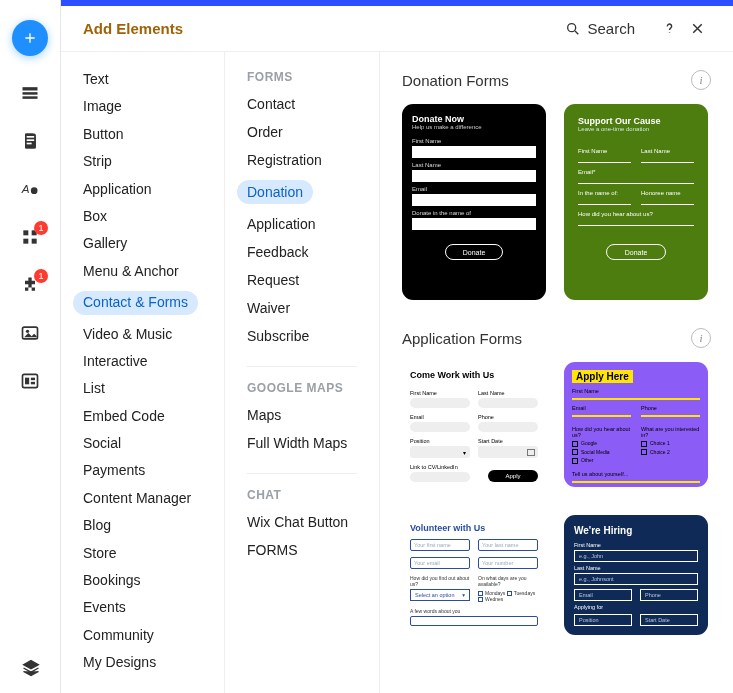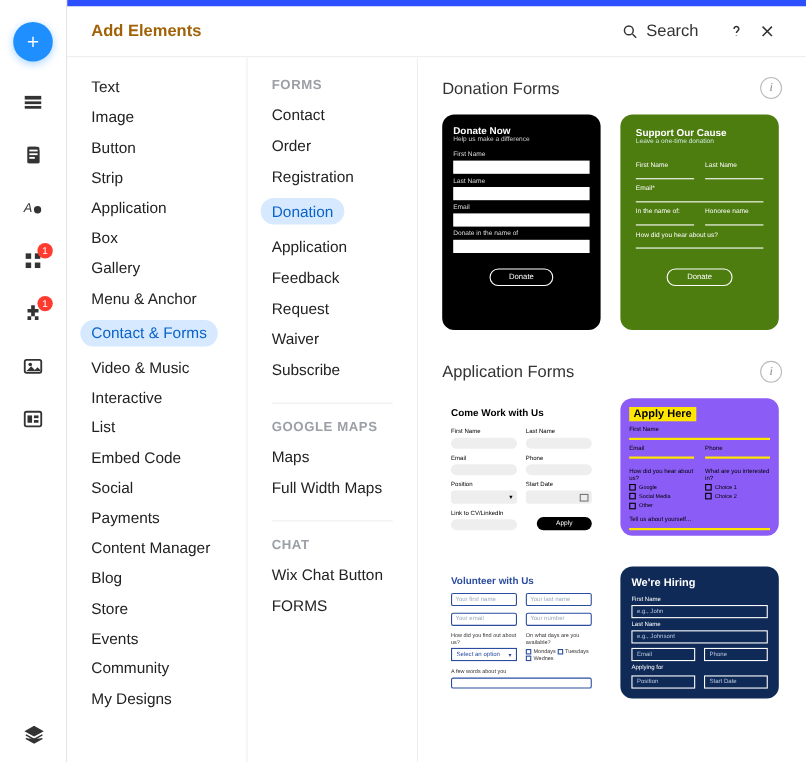--- a/index.html
+++ b/index.html
@@ -208,20 +208,21 @@
         <div class="cat-item active"><span>Contact &amp; Forms</span></div>
         <div class="cat-item"><span>Video &amp; Music</span></div>
         <div class="cat-item"><span>Interactive</span></div>
         <div class="cat-item"><span>List</span></div>
         <div class="cat-item"><span>Embed Code</span></div>
         <div class="cat-item"><span>Social</span></div>
         <div class="cat-item"><span>Payments</span></div>
         <div class="cat-item"><span>Content Manager</span></div>
         <div class="cat-item"><span>Blog</span></div>
         <div class="cat-item"><span>Store</span></div>
+        <div class="cat-item"><span>Bookings</span></div>
         <div class="cat-item"><span>Events</span></div>
         <div class="cat-item"><span>Community</span></div>
         <div class="cat-item"><span>My Designs</span></div>
       </div>
 
     <div class="col2">
       <div class="sec-label">FORMS</div>
       <div id="forms-list">
           <div class="sub-item"><span>Contact</span></div>
           <div class="sub-item"><span>Order</span></div>

